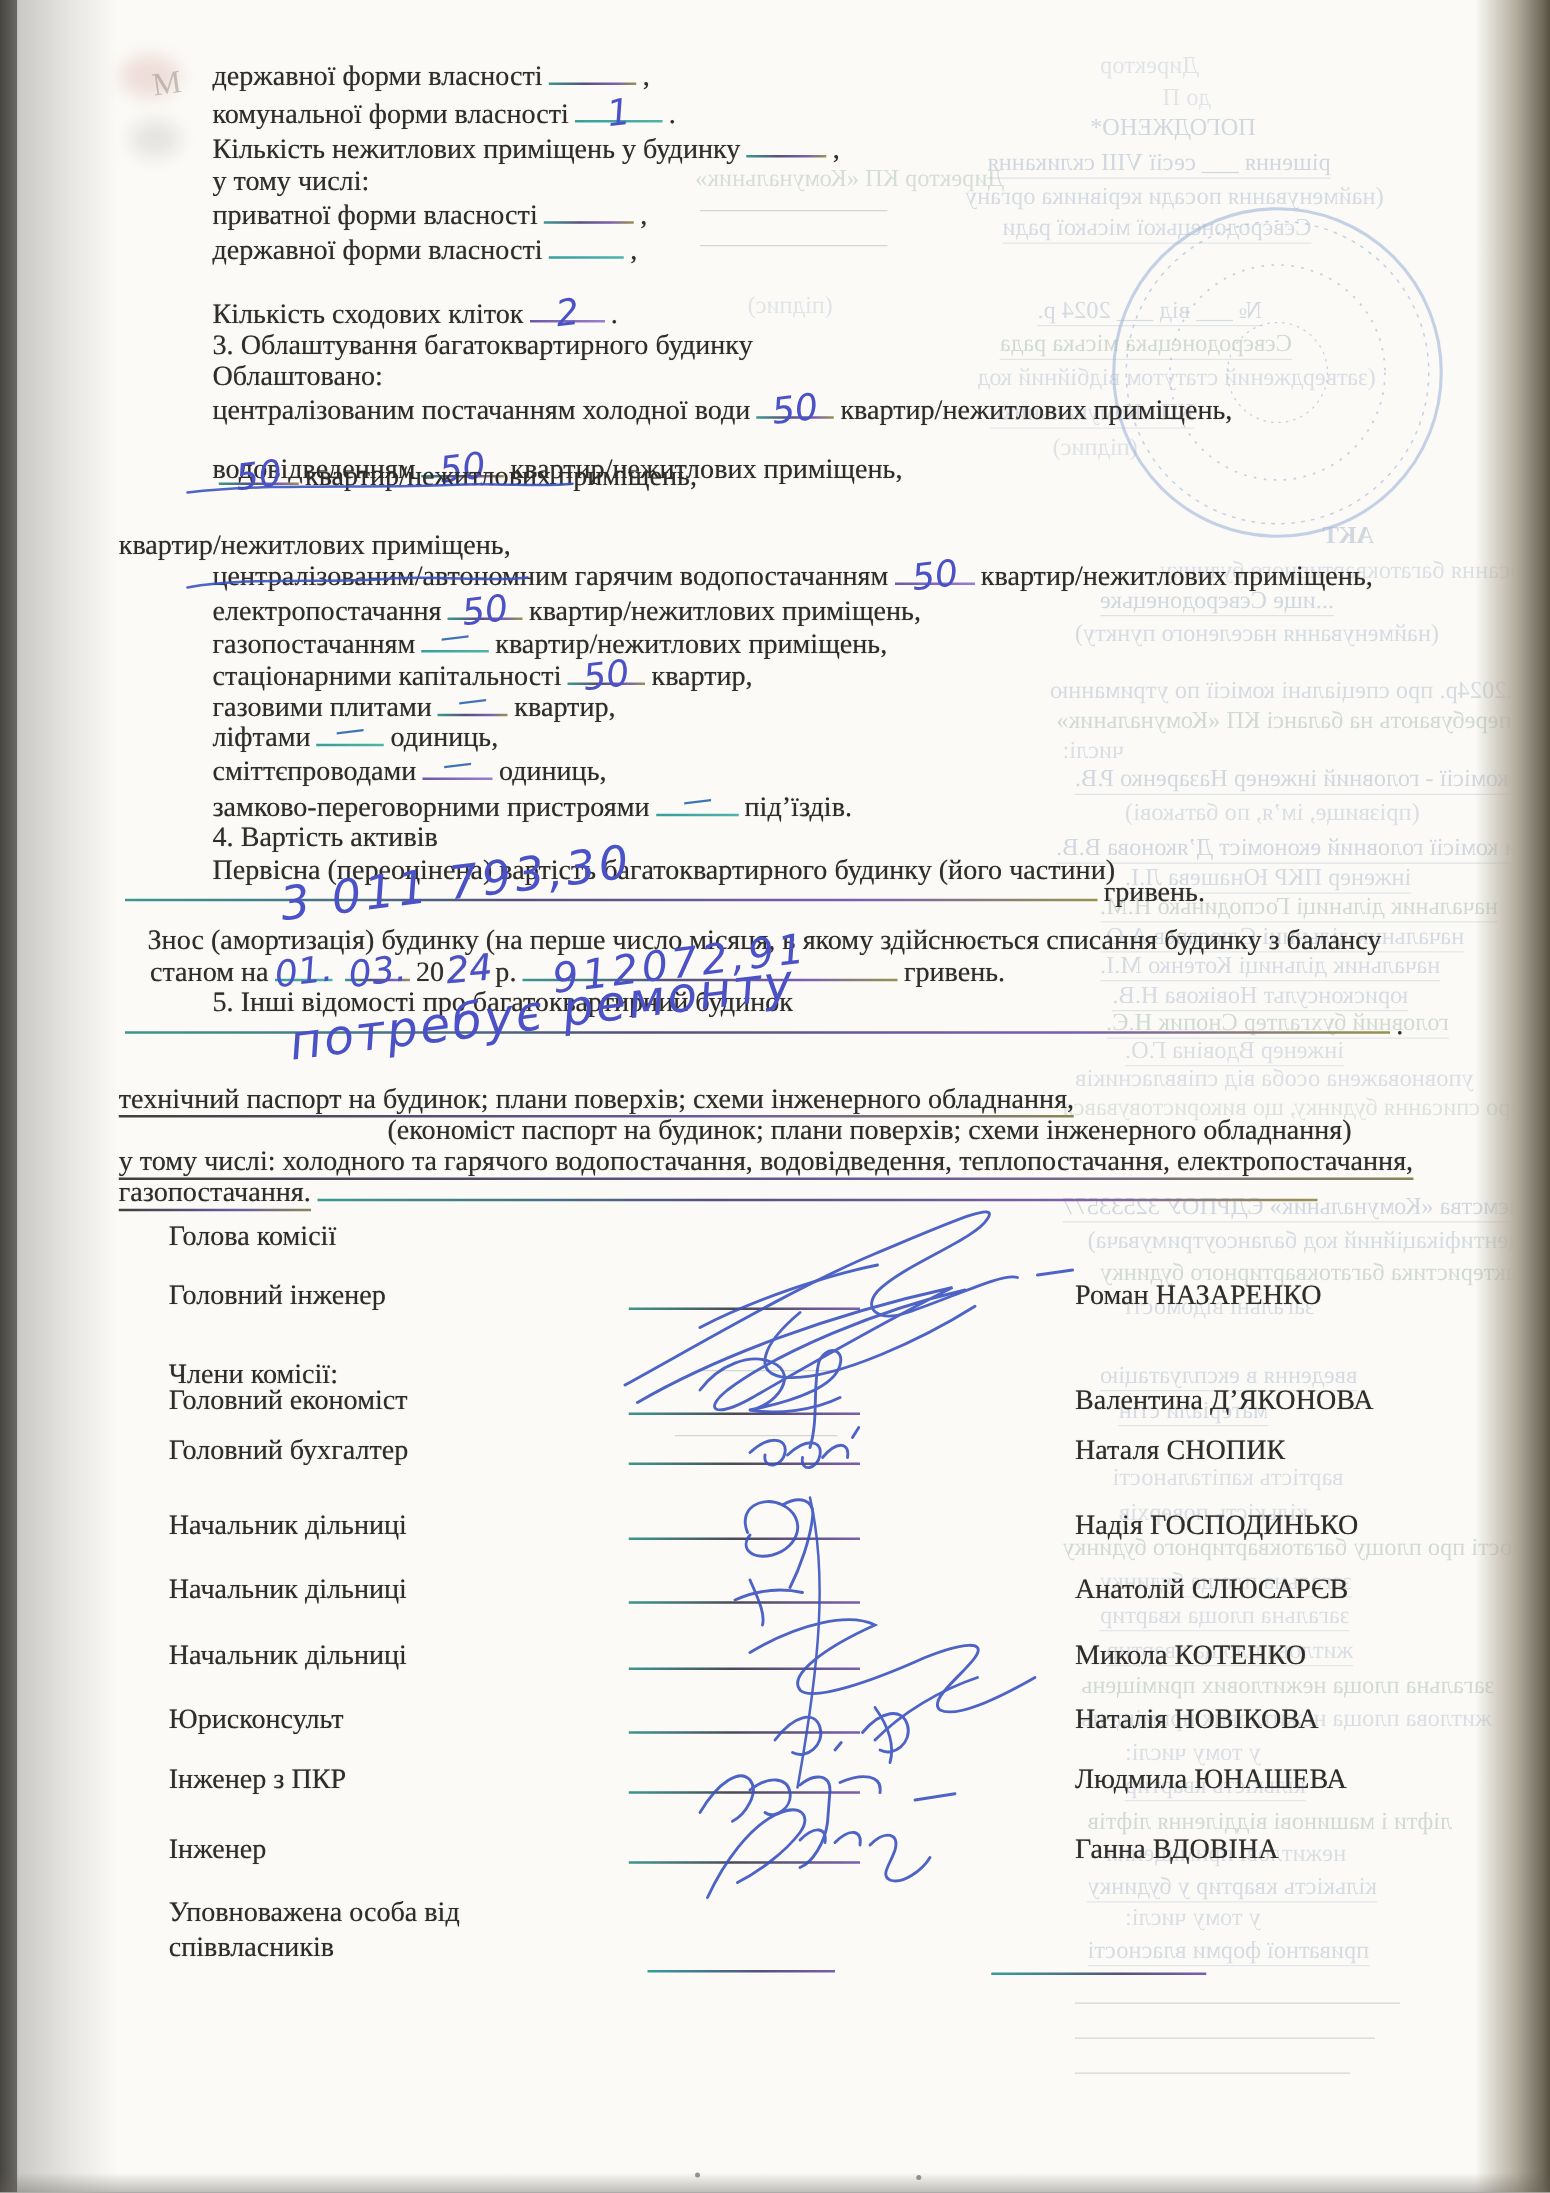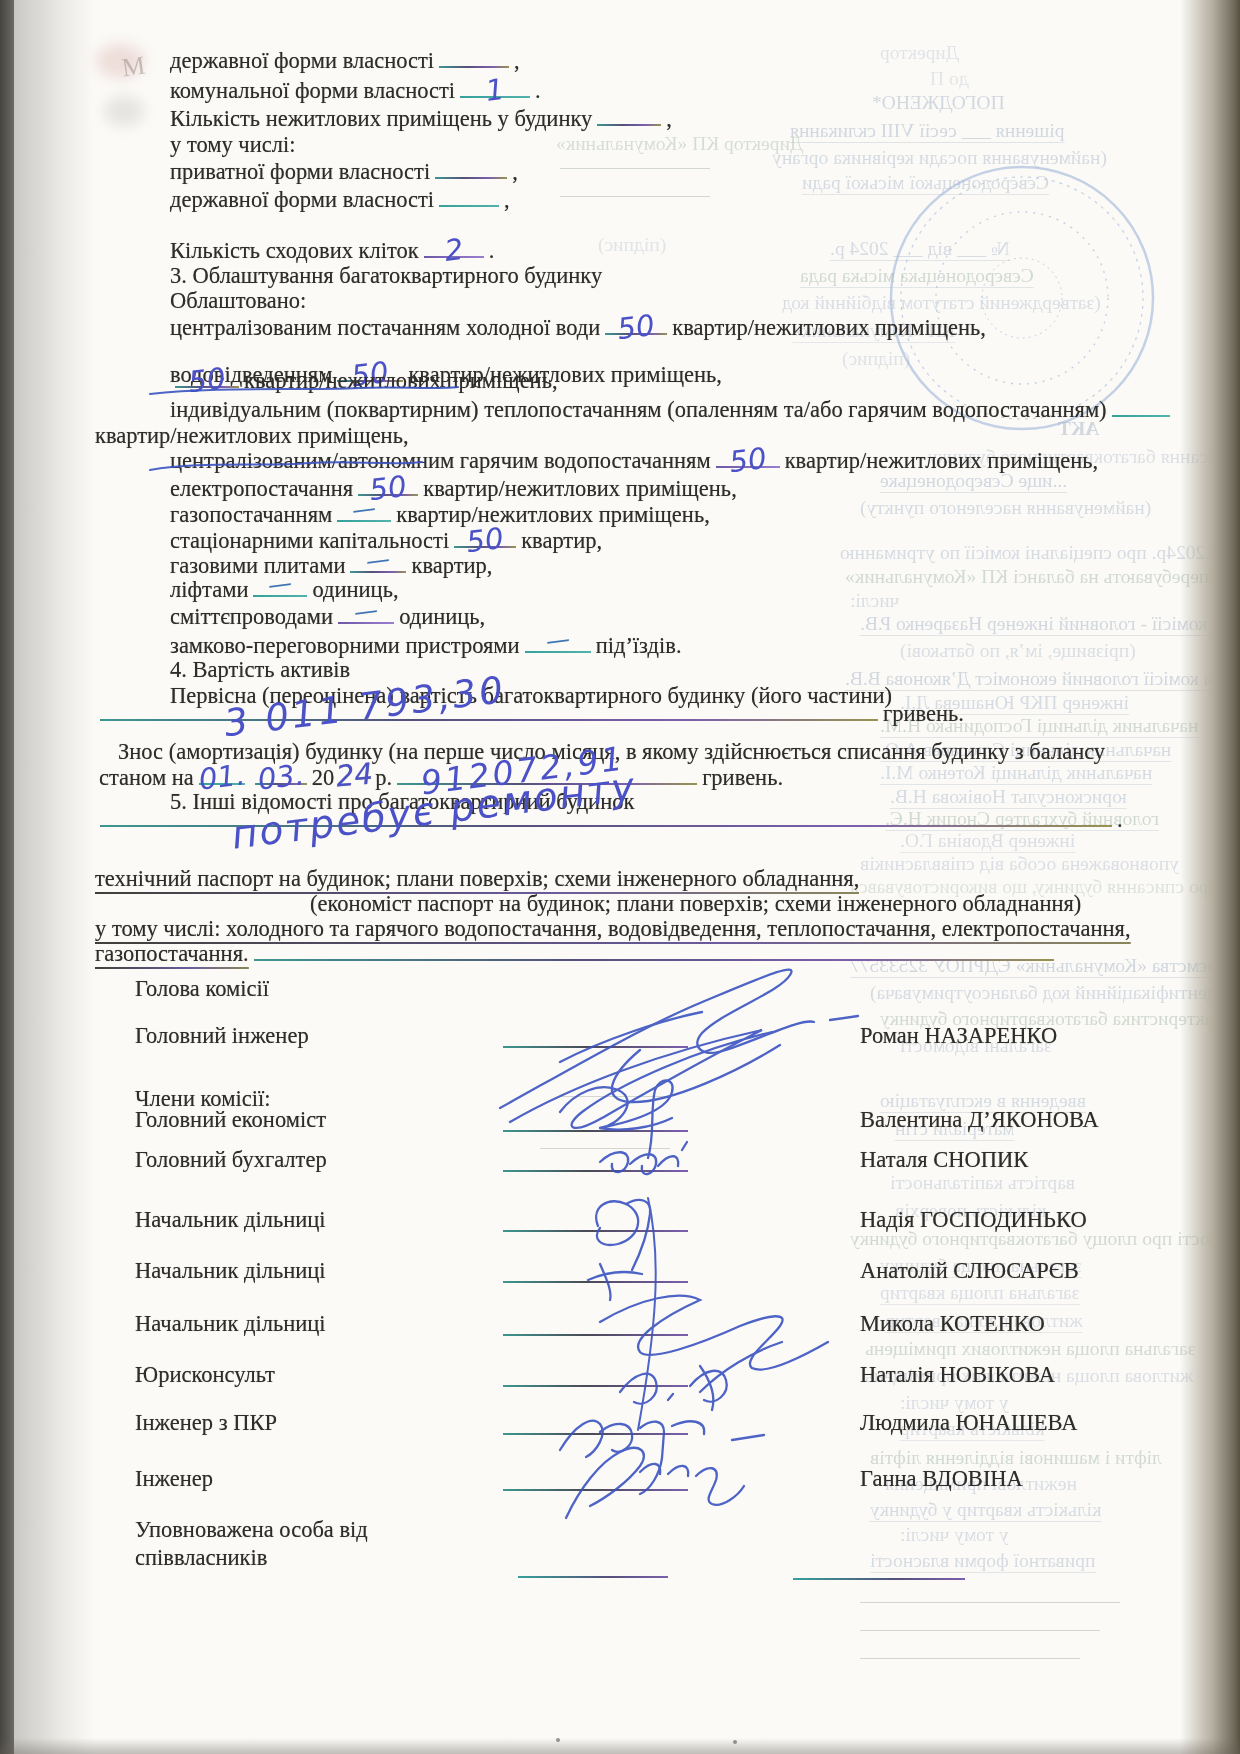--- a/index.html
+++ b/index.html
@@ -137,35 +137,34 @@
   <div class="ln" style="top:105px"><span>Кількість нежитлових приміщень у будинку</span><span class="fill" style="width:64px"></span><span>,</span></div>
   <div class="ln" style="top:131px"><span>у тому числі:</span></div>
   <div class="ln" style="top:158px"><span>приватної форми власності</span><span class="fill" style="width:72px"></span><span>,</span></div>
   <div class="ln" style="top:186px"><span>державної форми власності</span><span class="fill f-teal" style="width:60px"></span><span>,</span></div>
   <div class="ln" style="top:237px"><span>Кількість сходових кліток</span><span class="fill f-purp" style="width:60px"><i class="hw">2</i></span><span>.</span></div>
   <div class="ln" style="top:262px"><span>3. Облаштування багатоквартирного будинку</span></div>
   <div class="ln" style="top:287px"><span>Облаштовано:</span></div>
   <div class="ln" style="top:314px"><span>централізованим постачанням холодної води</span><span class="fill" style="width:62px"><i class="hw">50</i></span><span>квартир/нежитлових приміщень,</span></div>
   <div class="ln" style="top:361px"><span>водовідведенням</span><span class="fill" style="width:66px"><i class="hw">50</i></span><span>квартир/нежитлових приміщень,</span></div>
   <div class="ln" style="top:367px"><span class="fill" style="width:64px"><i class="hw">50</i></span><span>квартир/нежитлових приміщень,</span></div>
-  <div class="ln" style="top:396px"><span>індивідуальним (поквартирним) теплопостачанням (опаленням та/або гарячим водопостачанням)</span><span class="fill f-teal" style="width:58px"></span></div>
   <div class="ln" style="top:422px;left:95px"><span>квартир/нежитлових приміщень,</span></div>
   <div class="ln" style="top:447px"><span>централізованим/автономним гарячим водопостачанням</span><span class="fill f-purp" style="width:64px"><i class="hw">50</i></span><span>квартир/нежитлових приміщень,</span></div>
   <div class="ln" style="top:475px"><span>електропостачання</span><span class="fill" style="width:60px"><i class="hw">50</i></span><span>квартир/нежитлових приміщень,</span></div>
   <div class="ln" style="top:501px"><span>газопостачанням</span><span class="fill f-teal" style="width:54px"><i class="hw hw-dash">—</i></span><span>квартир/нежитлових приміщень,</span></div>
   <div class="ln" style="top:527px"><span>стаціонарними капітальності</span><span class="fill" style="width:62px"><i class="hw">50</i></span><span>квартир,</span></div>
   <div class="ln" style="top:552px"><span>газовими плитами</span><span class="fill" style="width:56px"><i class="hw hw-dash">—</i></span><span>квартир,</span></div>
   <div class="ln" style="top:576px"><span>ліфтами</span><span class="fill f-teal" style="width:54px"><i class="hw hw-dash">—</i></span><span>одиниць,</span></div>
   <div class="ln" style="top:603px"><span>сміттєпроводами</span><span class="fill f-purp" style="width:56px"><i class="hw hw-dash">—</i></span><span>одиниць,</span></div>
   <div class="ln" style="top:632px"><span>замково-переговорними пристроями</span><span class="fill f-teal" style="width:66px"><i class="hw hw-dash">—</i></span><span>під’їздів.</span></div>
   <div class="ln" style="top:656px"><span>4. Вартість активів</span></div>
   <div class="ln" style="top:682px"><span>Первісна (переоцінена) вартість багатоквартирного будинку (його частини)</span></div>
   <div class="ln" style="top:700px;left:95px"><span class="fill" style="width:778px"><i class="hw hw-big">3 011 793,30</i></span><span>гривень.</span></div>
   <div class="ln" style="top:738px;left:118px"><span>Знос (амортизація) будинку (на перше число місяця, в якому здійснюється списання будинку з балансу</span></div>
-  <div class="ln" style="top:762px;left:99px"><span>станом на</span><span class="fill f-teal" style="width:46px"><i class="hw">01.</i></span><span class="fill" style="width:52px"><i class="hw">03.</i></span><span>20</span><i class="hwin">24</i><span>р.</span><span class="fill" style="width:300px"><i class="hw hw-big" style="left:42%;font-size:33px">912072,91</i></span><span>гривень.</span></div>
+  <div class="ln" style="top:762px;left:120px"><span>станом на</span><span class="fill f-teal" style="width:46px"><i class="hw">01.</i></span><span class="fill" style="width:52px"><i class="hw">03.</i></span><span>20</span><i class="hwin">24</i><span>р.</span><span class="fill" style="width:300px"><i class="hw hw-big" style="left:42%;font-size:33px">912072,91</i></span><span>гривень.</span></div>
   <div class="ln" style="top:788px"><span>5. Інші відомості про багатоквартирний будинок</span></div>
   <div class="ln" style="top:806px;left:95px"><span class="fill" style="width:1012px"><i class="hw hw-note">потребує ремонту</i></span><span>.</span></div>
   <div class="ln" style="top:865px;left:95px"><span class="ul">технічний паспорт на будинок; плани поверхів; схеми інженерного обладнання,</span></div>
   <div class="ln" style="top:890px;left:310px"><span>(економіст паспорт на будинок; плани поверхів; схеми інженерного обладнання)</span></div>
   <div class="ln" style="top:940px;left:95px"><span class="ul">газопостачання.</span><span class="fill" style="width:800px"></span></div>
   <div class="ln" style="top:915px;left:95px"><span class="ul">у тому числі: холодного та гарячого водопостачання, водовідведення, теплопостачання, електропостачання,</span></div>
 
   <div class="srow" style="top:975px">
       <span class="slabel">Голова комісії</span>
     </div>

